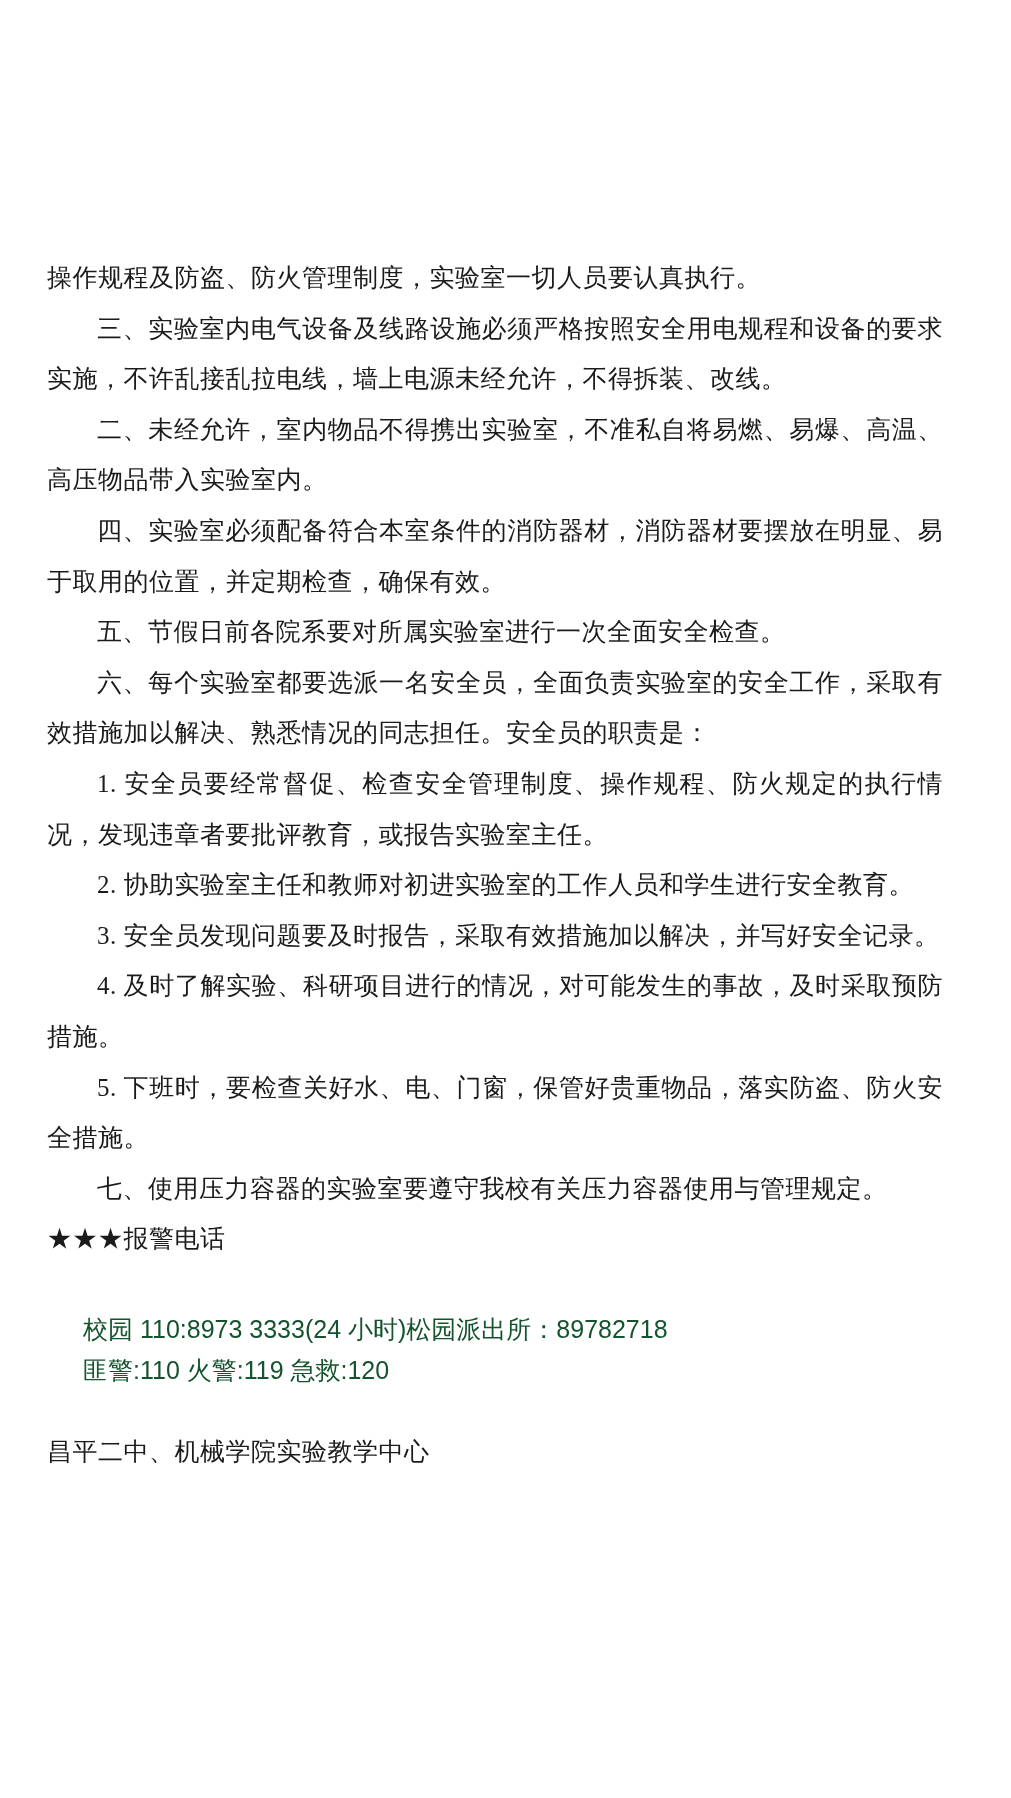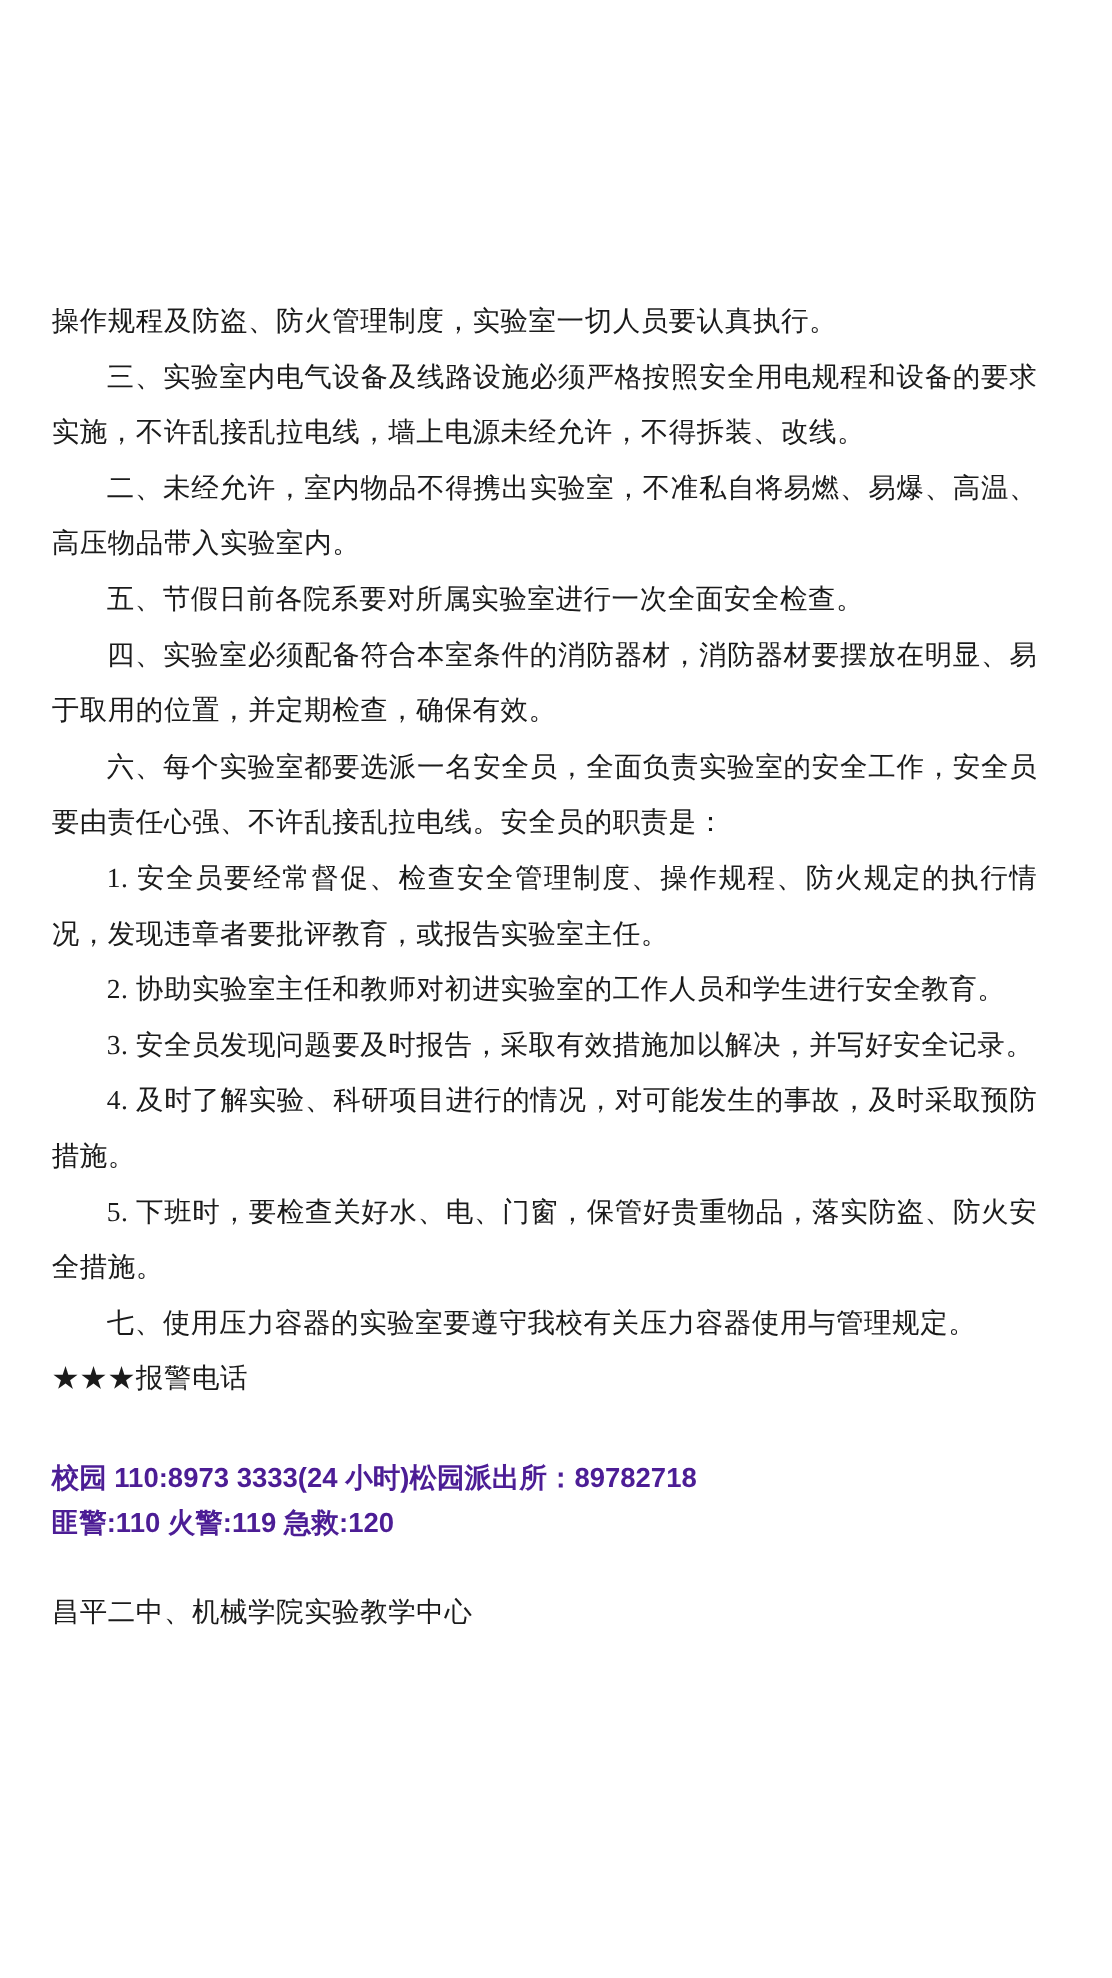--- a/index.html
+++ b/index.html
@@ -11,21 +11,21 @@
     position: relative;
     width: 1011px;
     height: 1798px;
     background: #ffffff;
     overflow: hidden;
     font-family: "Liberation Serif", "DejaVu Serif", serif;
     color: #1b1b1b;
   }
   .body-text {
     position: absolute;
-    top: 268px;
+    top: 253px;
     left: 47px;
     width: 896px;
   }
   .body-text p {
     margin: 0;
     font-size: 25px;
     line-height: 50.6px;
     text-align: justify;
     text-indent: 2em;
     letter-spacing: 0.5px;
@@ -36,22 +36,23 @@
   .alarm-heading {
     margin: 41px 0 0 0;
     font-size: 25px;
     line-height: 50.6px;
     text-indent: 0 !important;
     text-align: left;
   }
   .phone-block {
     margin-top: 44px;
     font-family: "Liberation Sans", "DejaVu Sans", sans-serif;
-    font-weight: bold;
-    color: #4c1d95;
+    font-weight: normal;
+    color: #14532d;
+    margin-left: 36px;
   }
   .phone-block p {
     margin: 0;
     font-size: 25px;
     line-height: 41px;
     text-align: left;
     text-indent: 0;
     letter-spacing: 0px;
   }
   .signature-row {
@@ -66,23 +67,23 @@
   }
 </style>
 </head>
 <body>
 
 <div class="page">
   <div class="body-text">
     <p class="no-indent">操作规程及防盗、防火管理制度，实验室一切人员要认真执行。</p>
     <p>三、实验室内电气设备及线路设施必须严格按照安全用电规程和设备的要求实施，不许乱接乱拉电线，墙上电源未经允许，不得拆装、改线。</p>
     <p>二、未经允许，室内物品不得携出实验室，不准私自将易燃、易爆、高温、高压物品带入实验室内。</p>
+    <p>四、实验室必须配备符合本室条件的消防器材，消防器材要摆放在明显、易于取用的位置，并定期检查，确保有效。</p>
     <p>五、节假日前各院系要对所属实验室进行一次全面安全检查。</p>
-    <p>四、实验室必须配备符合本室条件的消防器材，消防器材要摆放在明显、易于取用的位置，并定期检查，确保有效。</p>
-    <p>六、每个实验室都要选派一名安全员，全面负责实验室的安全工作，安全员要由责任心强、不许乱接乱拉电线。安全员的职责是：</p>
+    <p>六、每个实验室都要选派一名安全员，全面负责实验室的安全工作，采取有效措施加以解决、熟悉情况的同志担任。安全员的职责是：</p>
     <p>1. 安全员要经常督促、检查安全管理制度、操作规程、防火规定的执行情况，发现违章者要批评教育，或报告实验室主任。</p>
     <p>2. 协助实验室主任和教师对初进实验室的工作人员和学生进行安全教育。</p>
     <p>3. 安全员发现问题要及时报告，采取有效措施加以解决，并写好安全记录。</p>
     <p>4. 及时了解实验、科研项目进行的情况，对可能发生的事故，及时采取预防措施。</p>
     <p>5. 下班时，要检查关好水、电、门窗，保管好贵重物品，落实防盗、防火安全措施。</p>
     <p>七、使用压力容器的实验室要遵守我校有关压力容器使用与管理规定。</p>
 
     <p class="alarm-heading">★★★报警电话</p>
 
     <div class="phone-block">

